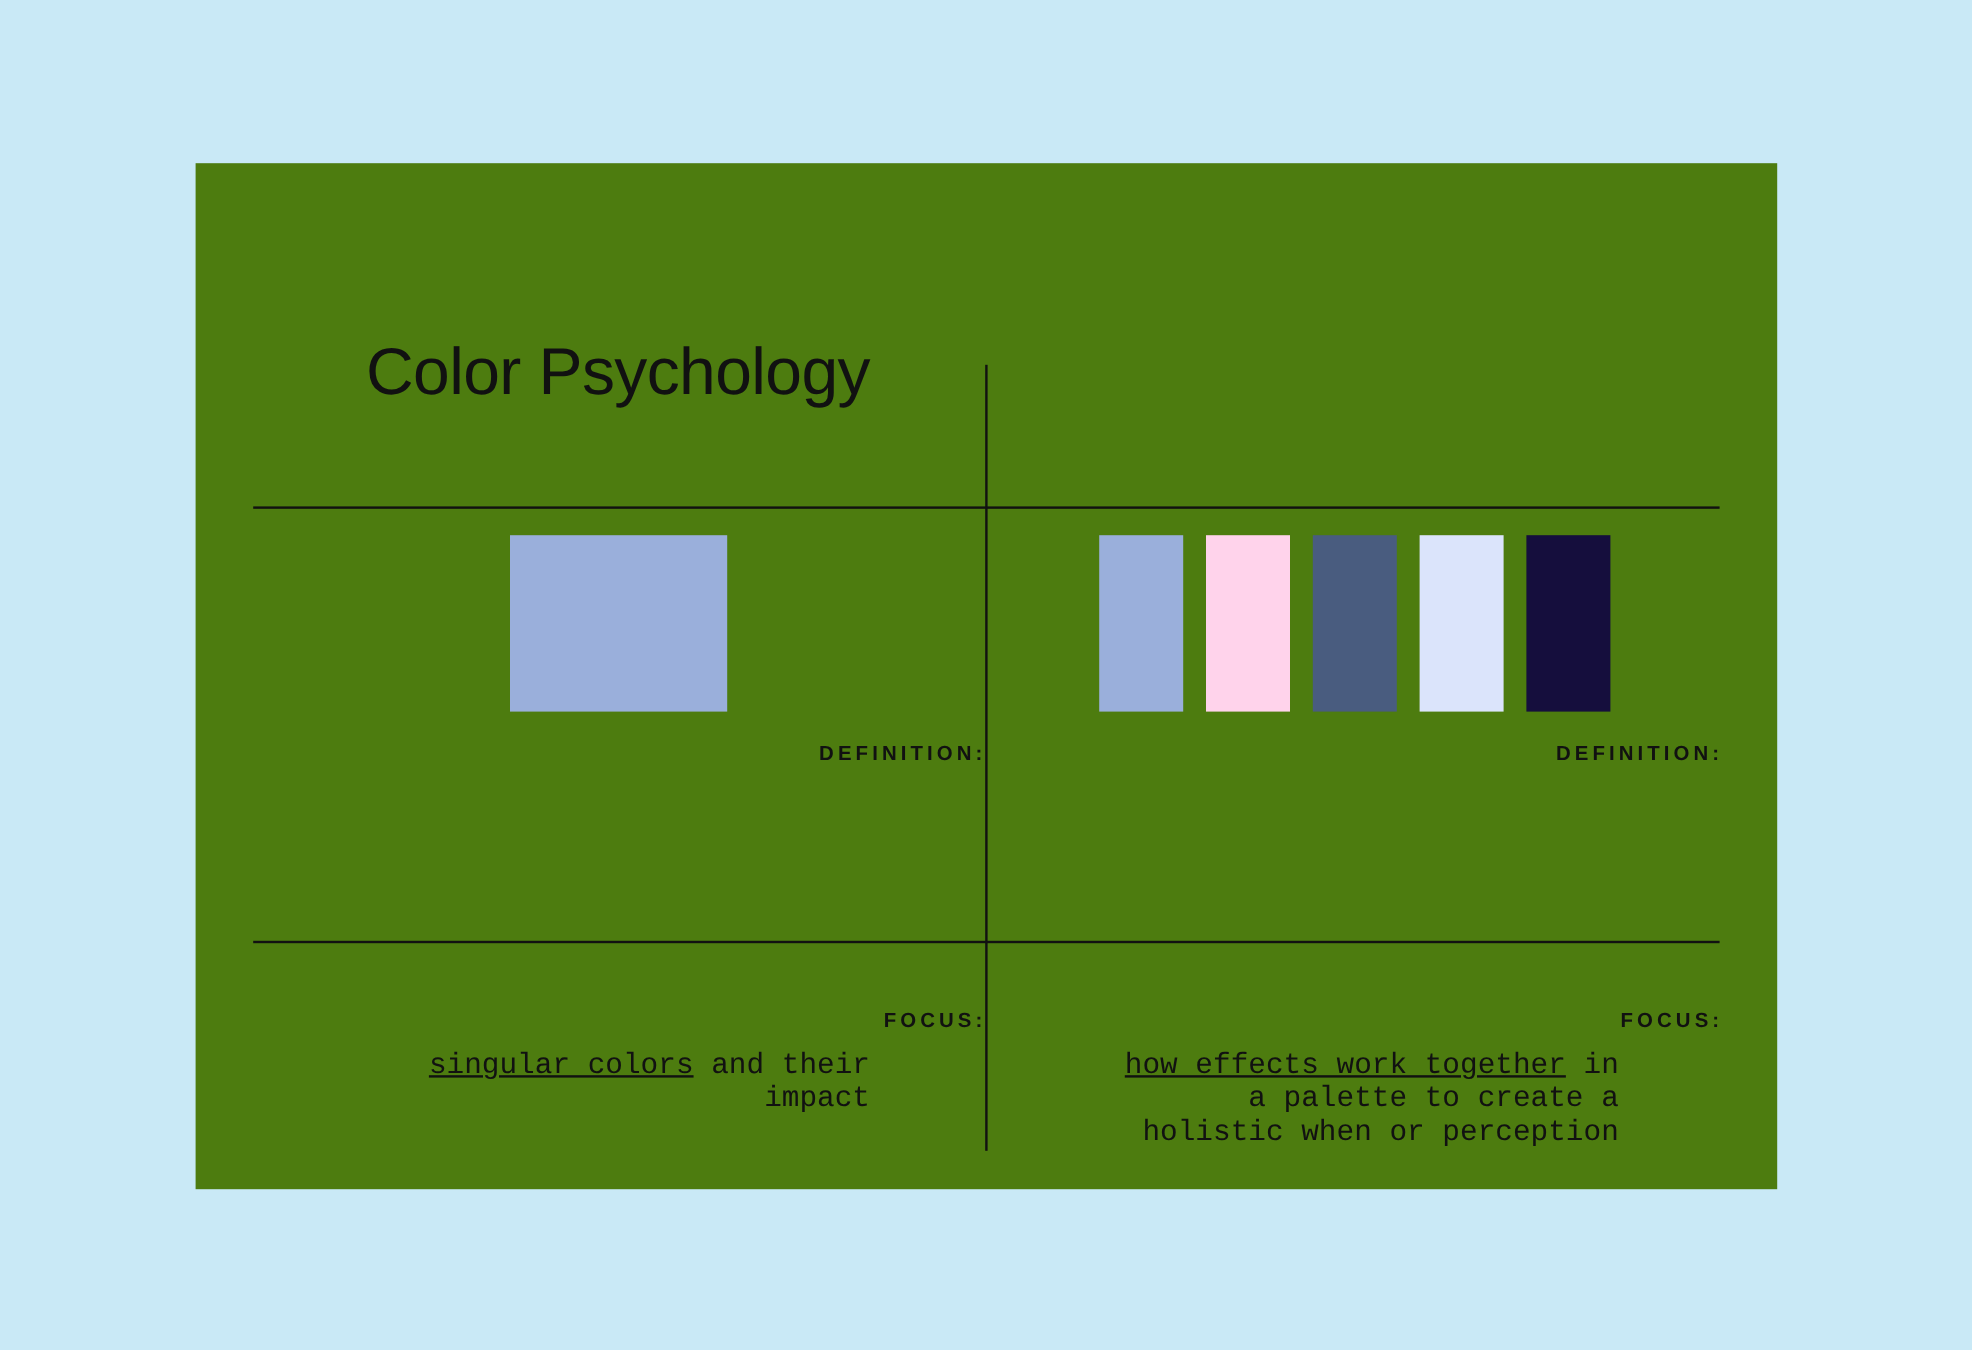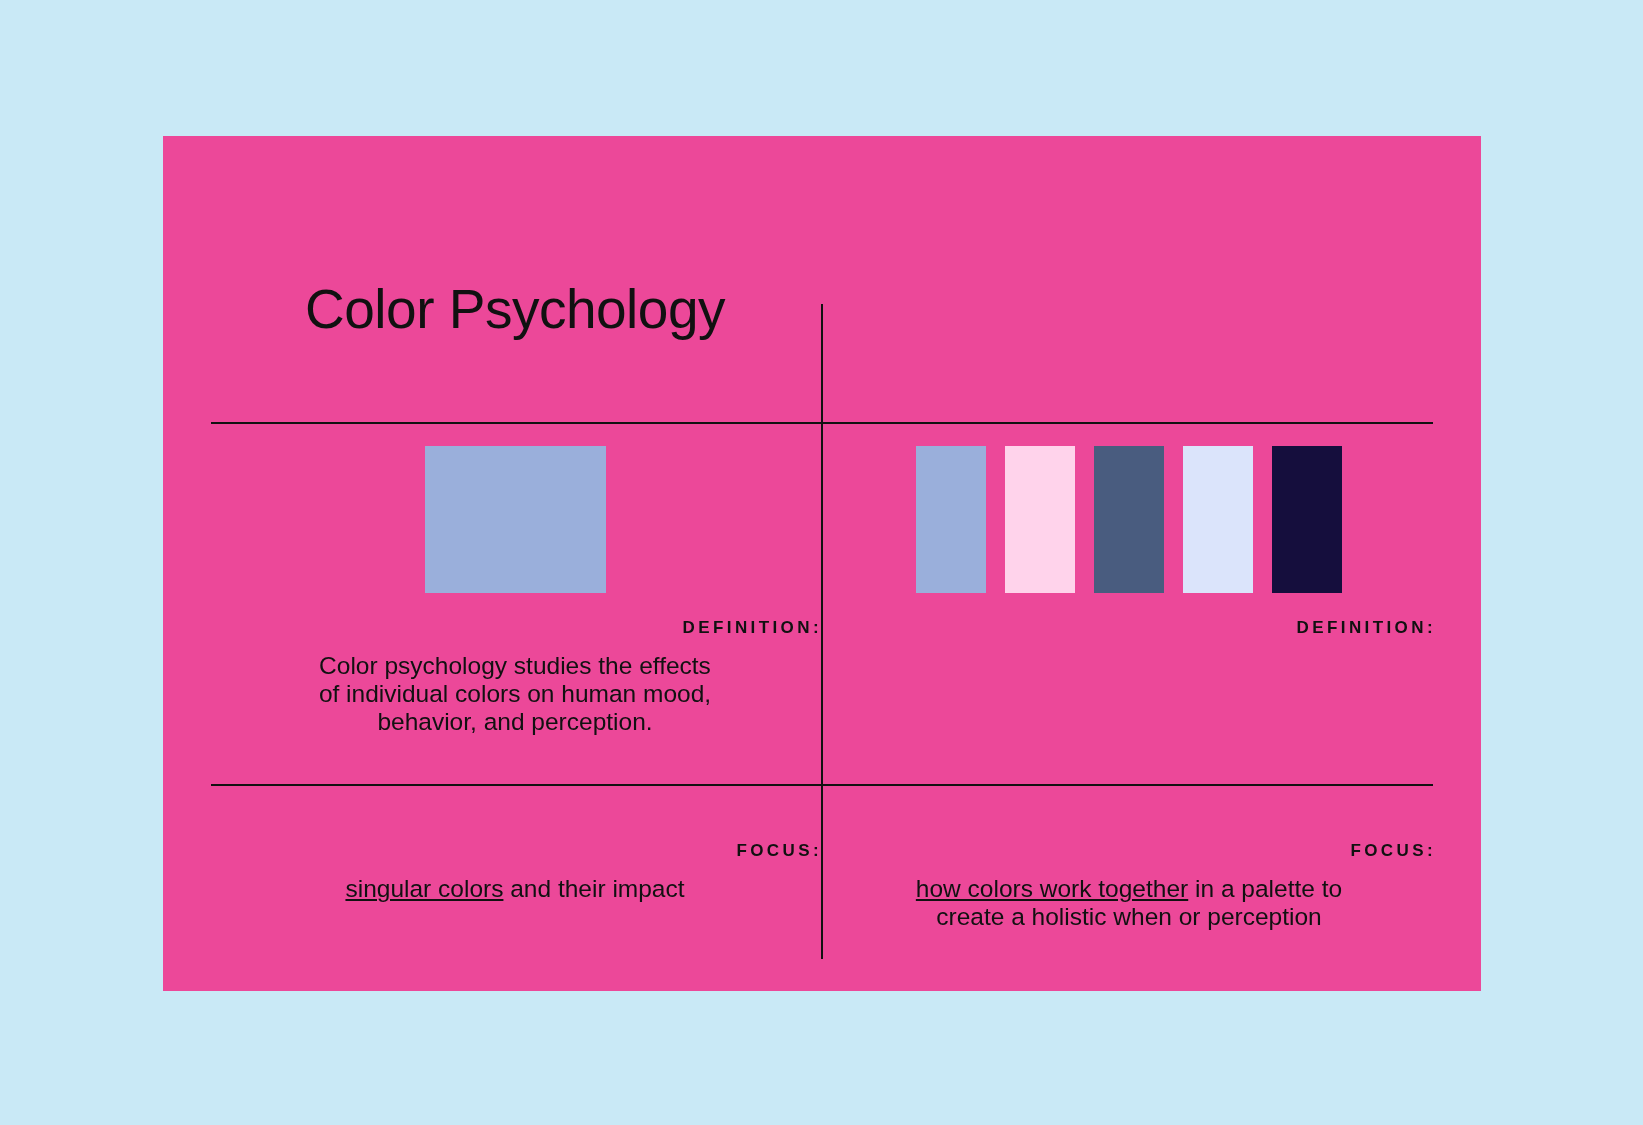--- a/index.html
+++ b/index.html
@@ -159,60 +159,60 @@
   .focus-band {
     position: absolute;
     left: 0;
     top: 588px;
     width: 614px;
     text-align: center;
   }
   .focus-band .kicker { margin-top: 57px; }
   .focus-text {
     margin: 3px auto;
-    font-family: Liberation Sans, sans-serif;
+    font-family: Liberation Mono, monospace;
     font-size: 24.5px;
     line-height: 1.15;
     font-weight: 400;
     color: #111111;
+    text-align: right;
   }
   .focus-text.left-w  { max-width: 420px; }
   .focus-text.right-w { max-width: 440px; }
 
   .u {
     text-decoration: underline;
     text-underline-offset: 2px;
     text-decoration-thickness: 1.5px;
   }
 </style>
 </head>
 <body>
 
 <div id="page" style="background: rgb(201, 233, 246);">
-  <div id="card" style="background: #ec4899;">
+  <div id="card" style="background: #4d7c0f;">
     <div class="compare">
 
       <div class="v-divider" style="background: rgb(17, 17, 17);"></div>
       <div class="h-rule h-rule-1" style="background: rgb(17, 17, 17);"></div>
       <div class="h-rule h-rule-2" style="background: rgb(17, 17, 17);"></div>
 
       <div class="col col-left">
 
         <div class="title-band">
           <h1 class="title">Color Psychology</h1>
         </div>
 
         <div class="swatch-band">
           <div class="swatch-row single">
             <span class="swatch swatch-single" style="background: rgb(154, 175, 219);"></span>
           </div>
 
           <div class="def-block">
             <div class="kicker">DEFINITION:</div>
-            <p class="body-text left-w"><span>Color psychology studies the effects of individual colors on human mood, behavior, and perception.</span></p>
           </div>
         </div>
 
         <div class="focus-band">
           <div class="kicker">FOCUS:</div>
           <p class="focus-text left-w"><span class="u">singular colors</span><span> and their impact</span></p>
         </div>
 
       </div>
 
@@ -228,20 +228,20 @@
             <span class="swatch swatch-multi" style="background: rgb(21, 14, 61);"></span>
           </div>
 
           <div class="def-block">
             <div class="kicker">DEFINITION:</div>
           </div>
         </div>
 
         <div class="focus-band">
           <div class="kicker">FOCUS:</div>
-          <p class="focus-text right-w"><span class="u">how colors work together</span><span> in a palette to create a holistic when or perception</span></p>
+          <p class="focus-text right-w"><span class="u">how effects work together</span><span> in a palette to create a holistic when or perception</span></p>
         </div>
 
       </div>
 
     </div>
   </div>
 </div>
 
 </body></html>

